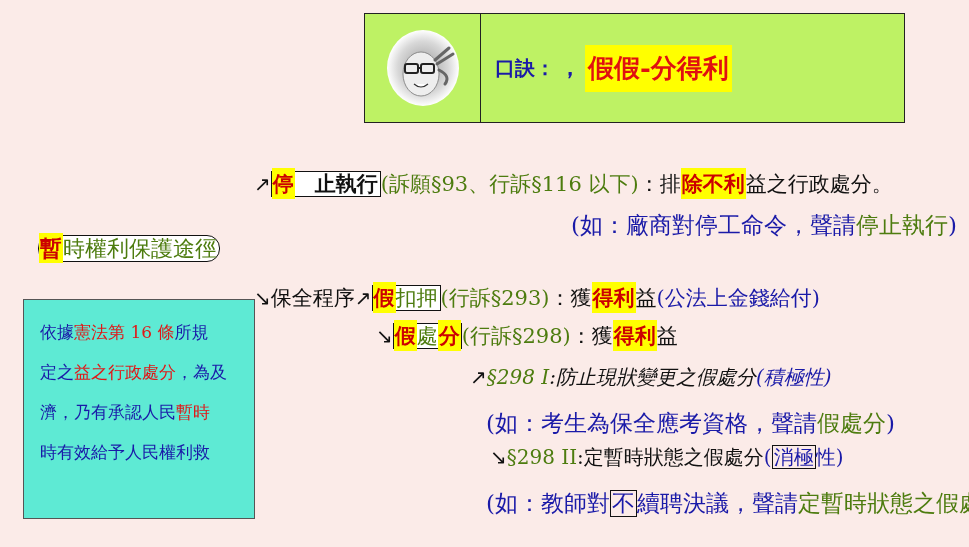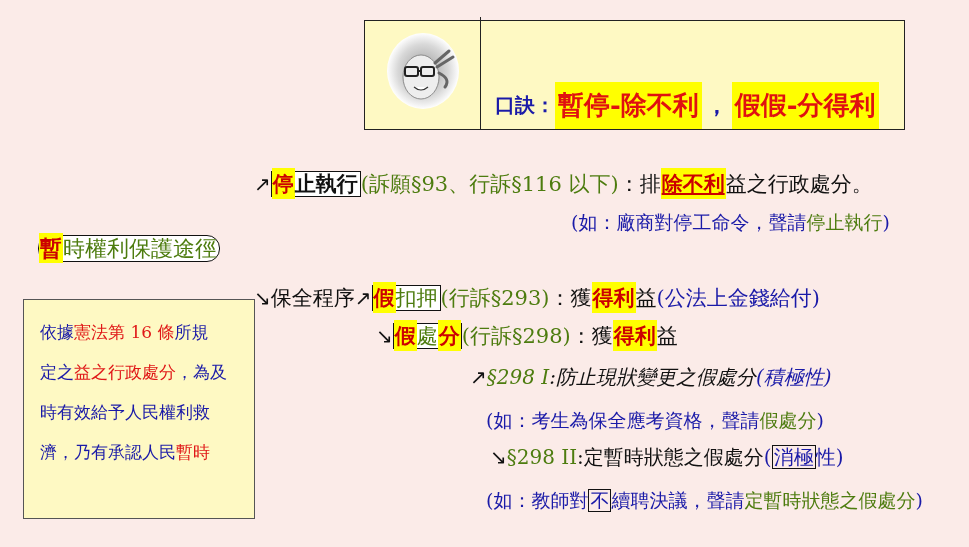--- a/index.html
+++ b/index.html
@@ -14,35 +14,35 @@
   .dred { color:#cc0000; font-weight:bold; }
   .blue { color:#1a1aa8; }
   .black { color:#111; }
   .hl { background:#ffff00; }
   .boxed { border:1.5px solid #111; background:#fff; display:inline-block; line-height:1.1; padding:0 1px; }
   .boxed-blue { border:1.5px solid #111; display:inline-block; line-height:1.1; padding:0 1px; }
   .arrow { font-family:"DejaVu Sans",sans-serif; font-size:20px; color:#111; }
 
   
   .mnemonic {
-    left:364px; top:20px; width:539px; height:108px;
-    border:1.5px solid #222; background:#fef9c3; display:flex;align-items:flex-end;
+    left:364px; top:13px; width:539px; height:108px;
+    border:1.5px solid #222; background:#bef264; display:flex;
   }
   .mnemonic .pic { width:115px; border-right:1.5px solid #222; position:relative; }
   .mnemonic .txt { flex:1; display:flex; align-items:center; padding-left:14px; font-size:26px; font-weight:bold; }
   .mnemonic .label { color:#1a1aa8; font-size:20px; }
   .mnemonic .phrase { color:#e01010; background:#ffff00; padding:6px 3px; }
   .mnemonic .comma { color:#1a1aa8; margin:0 4px; font-size:22px; }
 
   .row { font-size:21px; }
-  .sub { font-size:19px; }
+  .sub { font-size:23px; }
 
   .leftbox {
     left:23px; top:299px; width:232px; height:220px;
-    border:1.5px solid #555; background:#fef9c3;
+    border:1.5px solid #555; background:#5eead4;
     box-sizing:border-box; padding:12px 0 0 16px;
     font-size:17px; line-height:40px; color:#1a1aa8;
     white-space:normal;
   }
   .leftbox .red { color:#e01818; }
 </style>
 </head>
 <body>
 
 <div class="abs mnemonic">
@@ -59,34 +59,33 @@
       <ellipse cx="56" cy="60" rx="18" ry="22" fill="#eeeeee" stroke="#777" stroke-width="0.8"></ellipse>
       <rect x="40" y="50" width="13" height="9" rx="2" fill="none" stroke="#222" stroke-width="2"></rect>
       <rect x="56" y="50" width="13" height="9" rx="2" fill="none" stroke="#222" stroke-width="2"></rect>
       <line x1="53" y1="54" x2="56" y2="54" stroke="#222" stroke-width="2"></line>
       <path d="M49 70 Q56 76 63 70" fill="#fff" stroke="#333" stroke-width="1.2"></path>
       <path d="M70 46 L84 34 M72 50 L88 40 M74 56 Q86 62 80 70" stroke="#666" stroke-width="3" fill="none" stroke-linecap="round"></path>
     </svg>
   </div>
   <div class="txt">
     <span class="label">口訣：</span>
-    <span class="phrase">暫停-除不利</span>
     <span class="comma">，</span>
     <span class="phrase">假假-分得利</span>
   </div>
 </div>
 
 <div class="abs row" style="left:38px; top:235px; font-size:22px;">
   <span class="boxed" style="padding:0 2px 0 0;border-radius:13px;">
     <span class="hl dred" style="padding:2px 1px;">暫</span><span class="red">時權利保護途徑</span>
   </span>
 </div>
 
 <div class="abs row" style="left:254px; top:170px;">
-  <span class="arrow">↗</span><span class="boxed" style="padding:0 2px 0 0;"><span class="hl dred" style="padding:3px 1px;">停</span><span class="black" style="font-weight:bold;">止執行</span></span><span class="red">(訴願§93、行訴§116 以下)</span><span class="black">：排</span><span class="hl dred" style="padding:3px 1px;text-decoration:underline;">除不利</span><span class="black">益之行政處分。</span>
+  <span class="arrow">↗</span><span class="boxed" style="padding:0 2px 0 0;"><span class="hl dred" style="padding:3px 1px;">停</span><span class="black" style="font-weight:bold;padding-left:20px;">止執行</span></span><span class="red">(訴願§93、行訴§116 以下)</span><span class="black">：排</span><span class="hl dred" style="padding:3px 1px;">除不利</span><span class="black">益之行政處分。</span>
 </div>
 <div class="abs sub blue" style="left:571px; top:210px;">
   <span>(如：廠商對停工命令，聲請</span><span class="red">停止執行</span><span>)</span>
 </div>
 
 <div class="abs row" style="left:254px; top:284px;">
   <span class="arrow">↘</span><span class="black">保全程序</span><span class="arrow">↗</span><span class="boxed" style="padding:0 2px 0 0;"><span class="hl dred" style="padding:3px 1px;">假</span><span class="red">扣押</span></span><span class="red">(行訴§293)</span><span class="black">：獲</span><span class="hl dred" style="padding:3px 1px;">得利</span><span class="black">益</span><span class="blue">(公法上金錢給付)</span>
 </div>
 
 <div class="abs row" style="left:376px; top:322px;">
@@ -103,15 +102,15 @@
 <div class="abs row" style="left:470px; top:444px; font-size:20px;margin-left:20px;">
   <span class="arrow">↘</span><span class="red">§298 II</span><span class="black">:定暫時狀態之假處分</span><span class="blue">(</span><span class="boxed-blue blue">消極</span><span class="blue">性)</span>
 </div>
 <div class="abs sub blue" style="left:486px; top:488px;">
   <span>(如：教師對</span><span class="boxed-blue">不</span><span>續聘決議，聲請</span><span class="red">定暫時狀態之假處分</span><span>)</span>
 </div>
 
 <div class="abs leftbox">
   <div><span>依據</span><span class="red">憲法第 16 條</span><span>所規</span></div>
   <div><span>定之</span><span class="red">益之行政處分</span><span>，為及</span></div>
+  <div><span>濟，乃有承認人民</span><span class="red">暫時</span></div>
   <div><span>時有效給予人民權利救</span></div>
-  <div><span>濟，乃有承認人民</span><span class="red">暫時</span></div>
 </div>
 
 </body></html>

